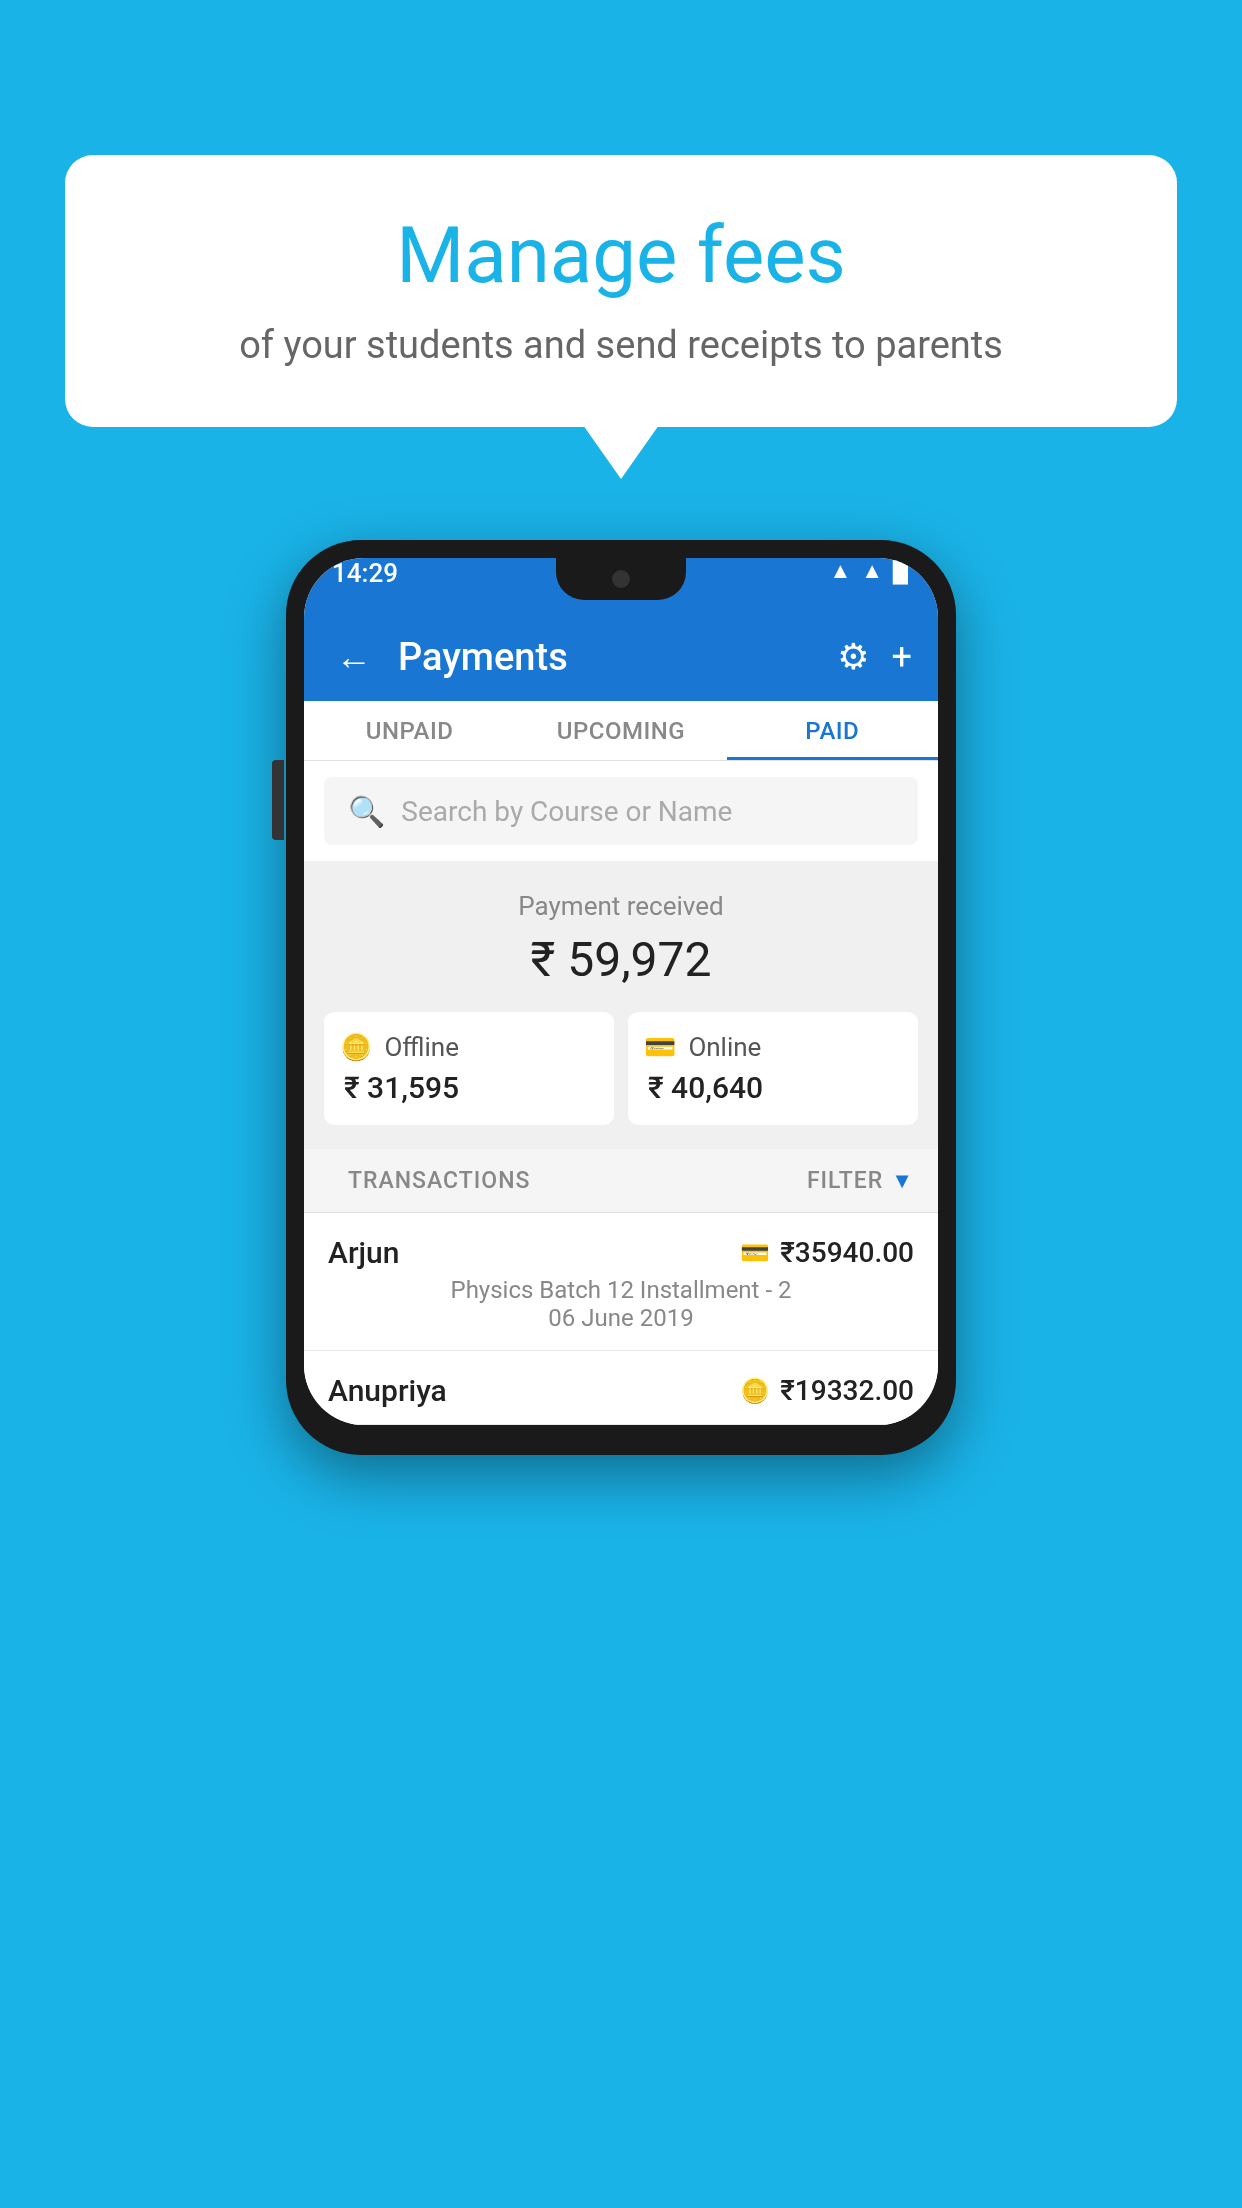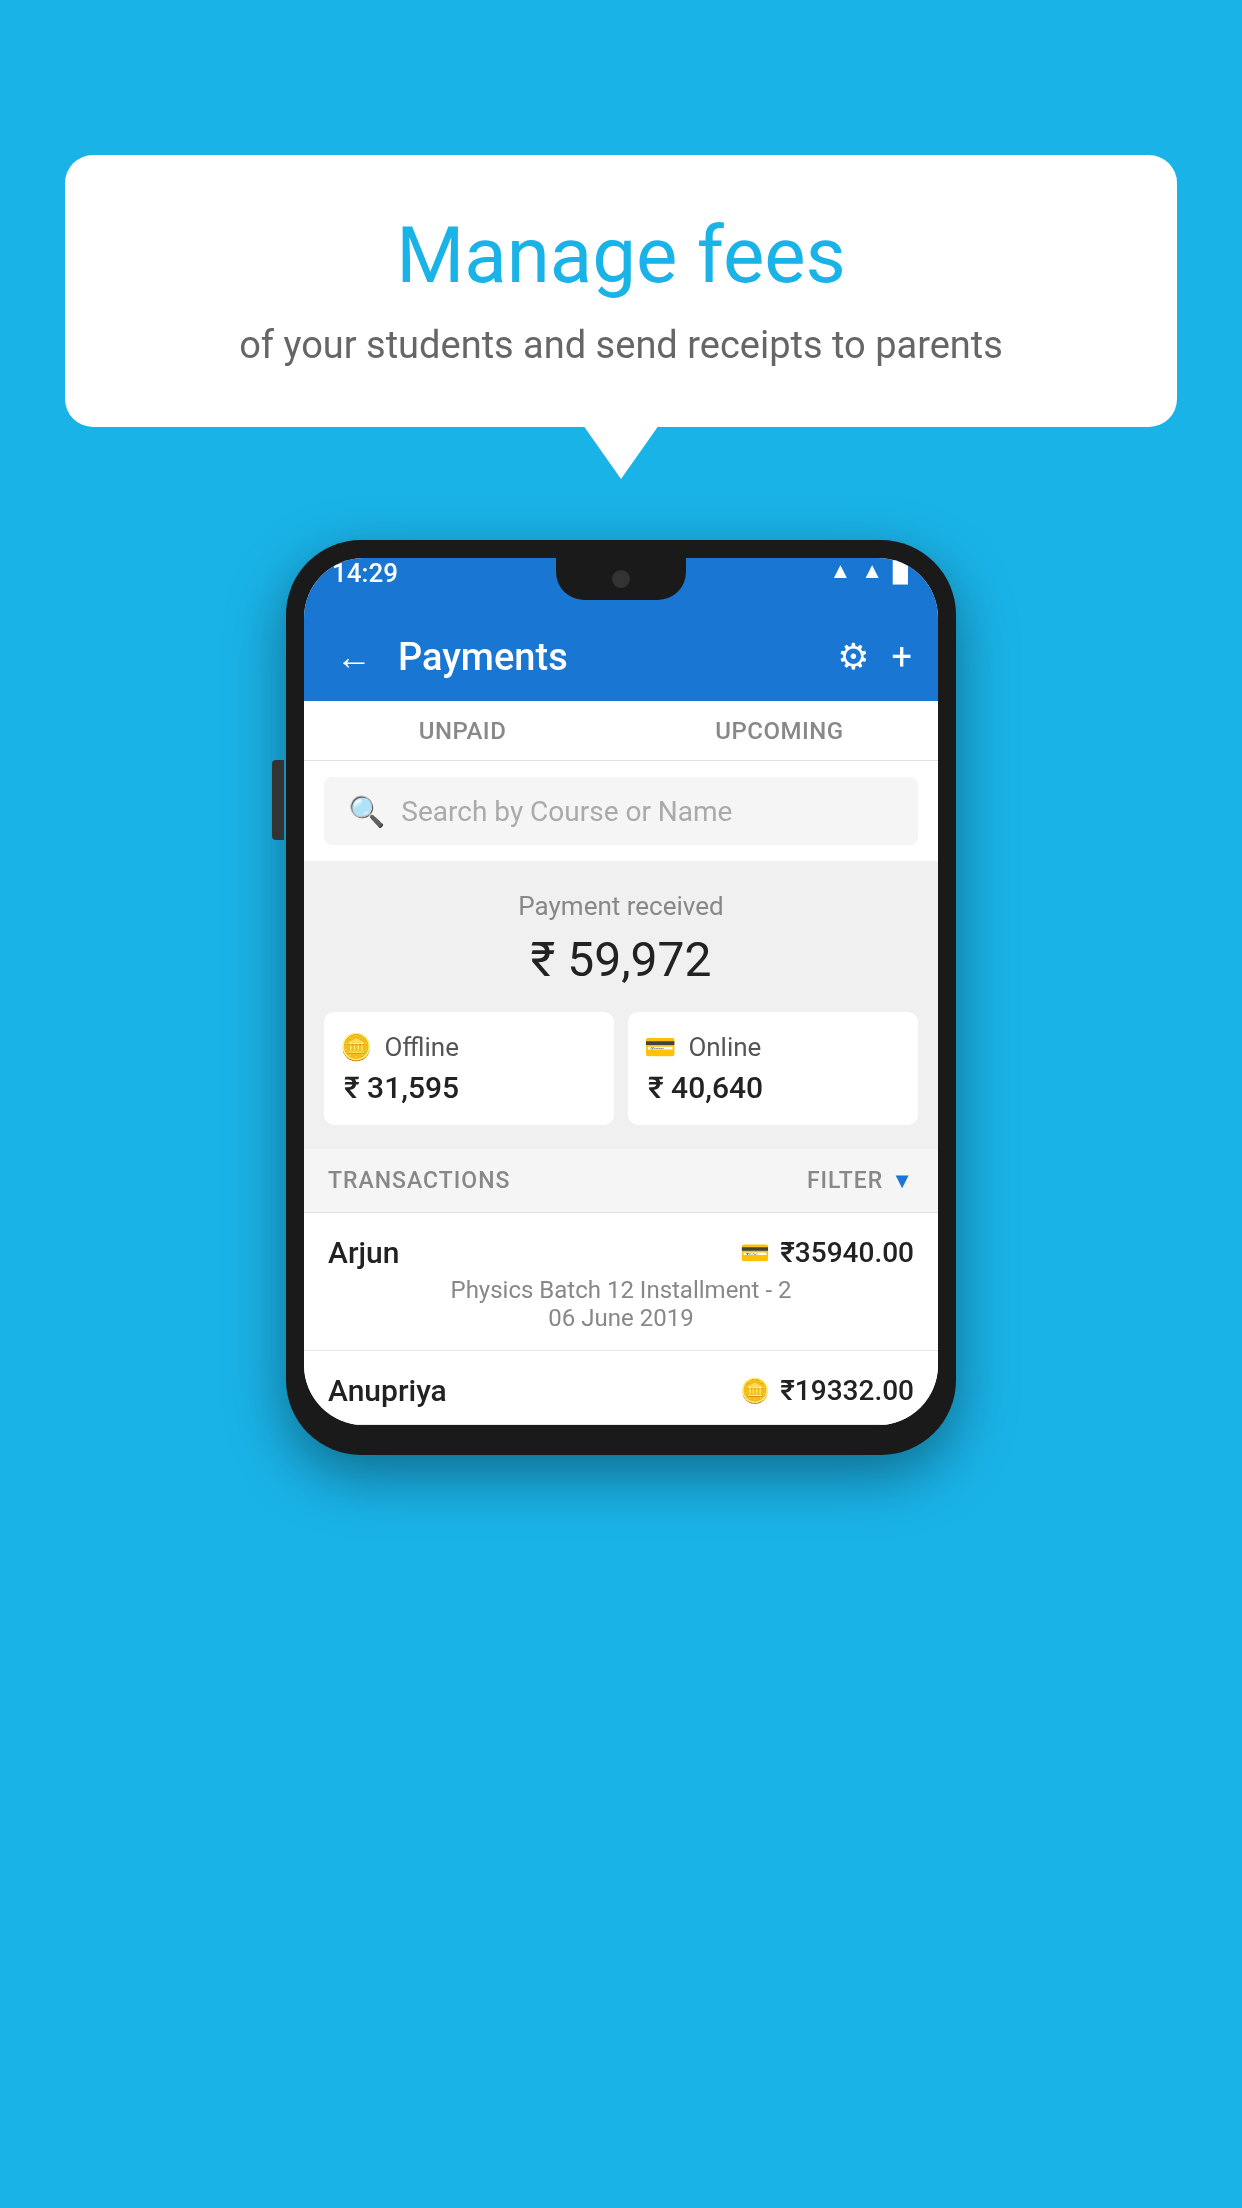--- a/index.html
+++ b/index.html
@@ -307,20 +307,21 @@
       justify-content: space-between;
       padding: 18px 24px;
       border-bottom: 1px solid #e0e0e0;
     }
 
     .transactions-label {
       color: #888;
       font-size: 23px;
       font-weight: 500;
       letter-spacing: 1px;
+      margin-left: 20px;
     }
 
     .filter-btn {
       display: flex;
       align-items: center;
       gap: 8px;
       color: #888;
       font-size: 23px;
       font-weight: 500;
       letter-spacing: 1px;
@@ -427,20 +428,23 @@
           <span class="plus-btn">+</span>
         </div>
       </div>
 
       <div class="tabs">
         <div class="tab">
           <span>UNPAID</span>
         </div>
         <div class="tab">
           <span>UPCOMING</span>
+        </div>
+        <div class="tab active">
+          <span>PAID</span>
         </div>
       </div>
 
       <div class="search-container">
         <div class="search-bar">
           <span class="search-icon-wrap">🔍</span>
           <span class="search-placeholder">Search by Course or Name</span>
         </div>
       </div>
 

